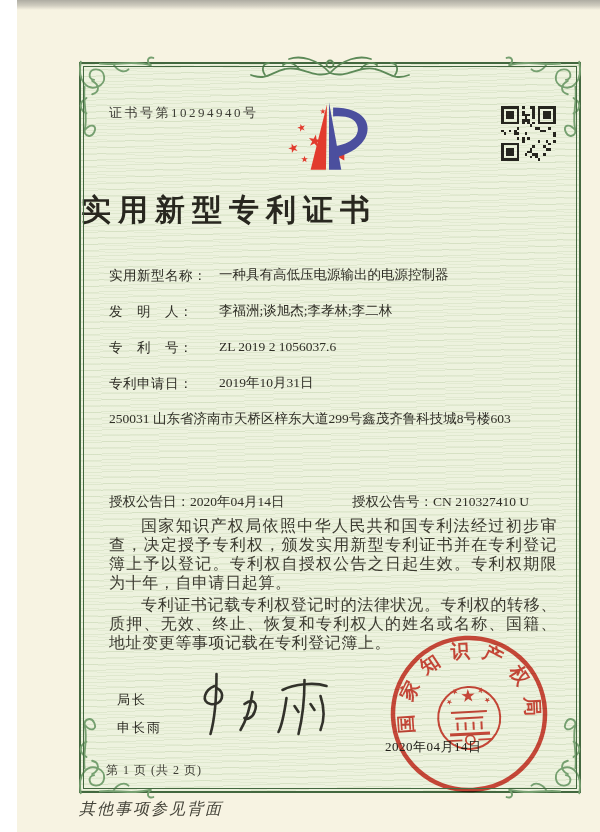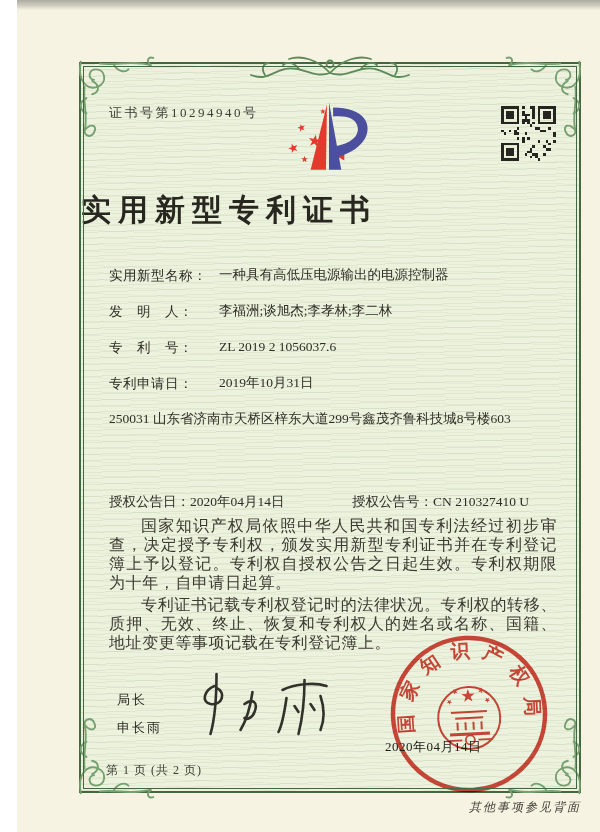--- a/index.html
+++ b/index.html
@@ -40,22 +40,22 @@
     color:#3b3a30;text-align:justify;}
   .paras p{margin:0 0 3px 0;text-indent:2em;letter-spacing:.6px;}
   .signer{position:absolute;left:36px;top:622px;font-size:13px;line-height:28px;color:#2b2a22;letter-spacing:2px;}
   .signature{position:absolute;left:102px;top:604px;width:182px;height:80px;color:#23221c;}
   .seal{position:absolute;left:306px;top:568px;width:164px;height:164px;
     mix-blend-mode:multiply;opacity:.92;transform:rotate(-3deg);color:var(--seal-red,#d23b2f);}
   .seal-date{position:absolute;left:304px;top:674px;width:180px;font-size:13px;
     letter-spacing:.5px;color:#1e1d18;}
   .page-info{position:absolute;left:8px;bottom:12px;width:100%;
     font-size:12px;letter-spacing:1px;color:#3c3b33;padding-left:17px;}
-  .footer-note{position:absolute;left:62px;top:799px;width:502px;text-align:right;
-    font-size:12px;letter-spacing:2px;color:#45443a;font-style:italic;}
+  .footer-note{position:absolute;left:62px;top:799px;width:502px;text-align:left;
+    font-size:16px;letter-spacing:2px;color:#45443a;font-style:italic;}
   svg{display:block;overflow:visible;}
 </style>
 </head>
 <body>
 
 <div class="page">
   <div class="photo-edge"></div>
 
   <svg width="0" height="0" aria-hidden="true">
     <defs>

